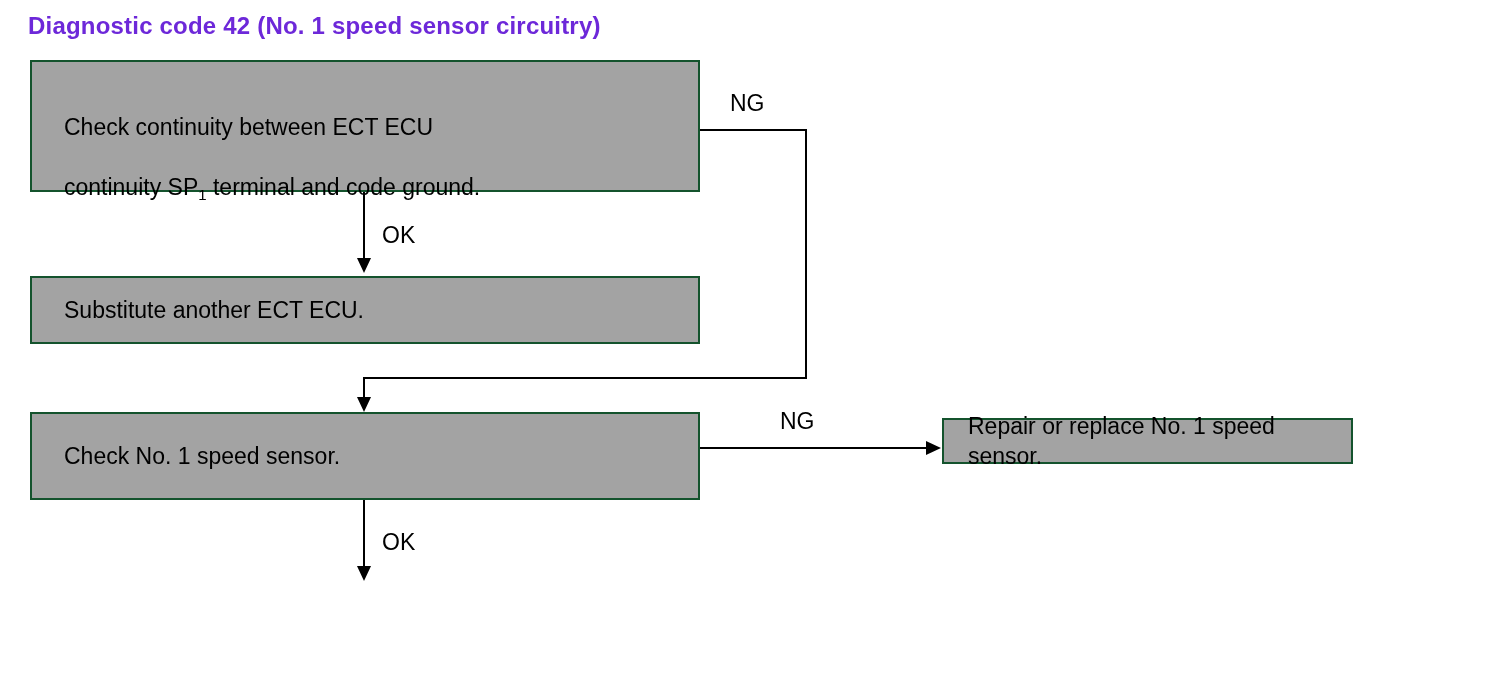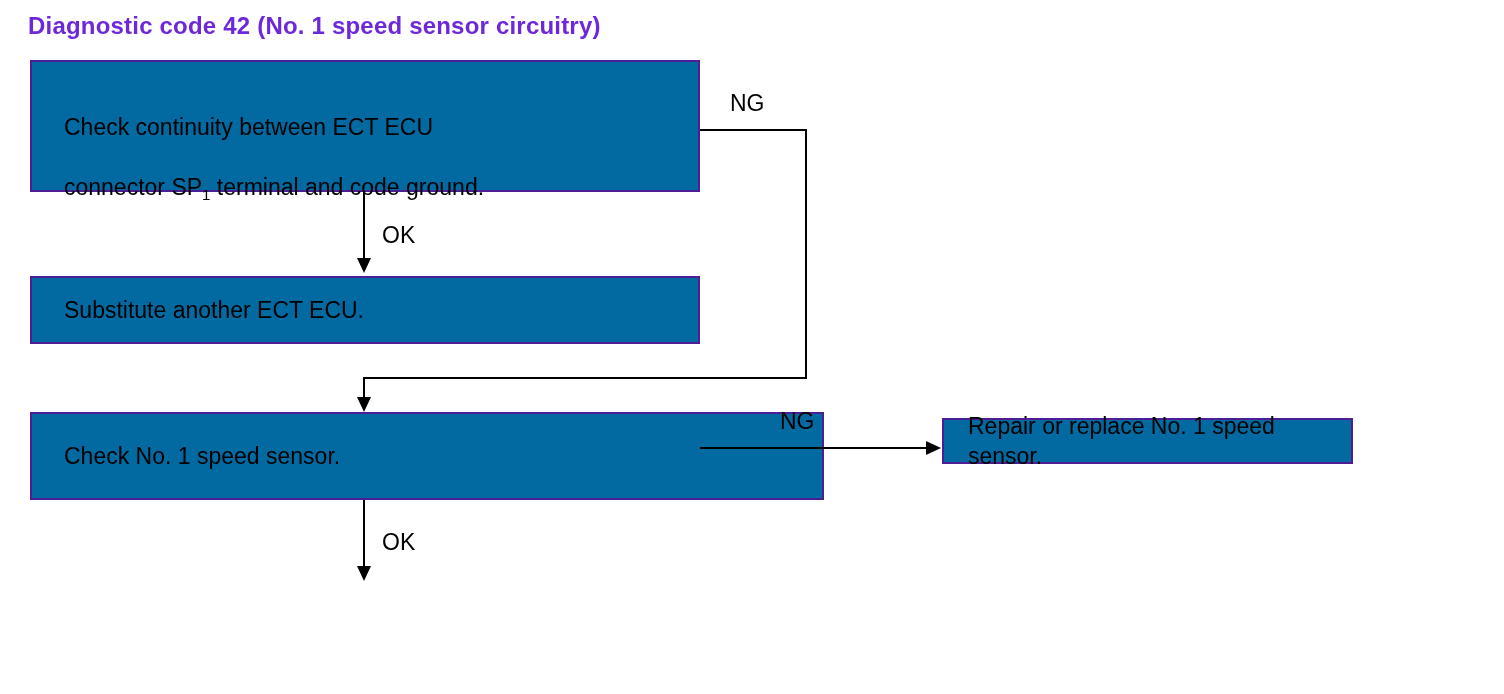--- a/index.html
+++ b/index.html
@@ -25,22 +25,22 @@
     font-weight: bold;
     letter-spacing: 0.2px;
     color: #6d28d9;
     white-space: nowrap;
   }
 
   
   .node {
     position: absolute;
     box-sizing: border-box;
-    border: 2px solid #4c1d95;
-    background: #0369a1;
+    border: 2px solid #14532d;
+    background: #a3a3a3;
     color: #000000;
   }
   .node-text {
     position: absolute;
     left: 32px;
     font-size: 23px;
     line-height: 30px;
     color: #000000;
     white-space: pre-line;
   }
@@ -95,40 +95,40 @@
 </head>
 <body>
 
 <div id="canvas">
 
   <div class="chart-title">Diagnostic code 42 (No. 1 speed sensor circuitry)</div>
 
   <div class="node" style="left:30px; top:60px; width:670px; height:132px;">
     <div class="node-text topal">
       <span>Check continuity between ECT ECU</span><br>
-      <span>connector SP</span><sub>1</sub><span> terminal and code ground.</span>
+      <span>continuity SP</span><sub>1</sub><span> terminal and code ground.</span>
     </div>
   </div>
 
   <div class="line-h" style="left:700px; top:129px; width:107px;"></div>
   <div class="line-v" style="left:805px; top:129px; height:250px;"></div>
   <div class="line-h" style="left:364px; top:377px; width:443px;"></div>
   <div class="line-v" style="left:363px; top:377px; height:22px;"></div>
   <div class="arrow-down" style="left:357px; top:397px;"></div>
   <div class="edge-label" style="left:730px; top:90px;">NG</div>
 
   <div class="line-v" style="left:363px; top:192px; height:68px;"></div>
   <div class="arrow-down" style="left:357px; top:258px;"></div>
   <div class="edge-label" style="left:382px; top:222px;">OK</div>
 
   <div class="node" style="left:30px; top:276px; width:670px; height:68px;">
     <div class="node-text midal">Substitute another ECT ECU.</div>
   </div>
 
-  <div class="node" style="left:30px; top:412px; width:794px; height:88px;">
+  <div class="node" style="left:30px; top:412px; width:670px; height:88px;">
     <div class="node-text midal">Check No. 1 speed sensor.</div>
   </div>
 
   <div class="line-h" style="left:700px; top:447px; width:228px;"></div>
   <div class="arrow-right" style="left:926px; top:441px;"></div>
   <div class="edge-label" style="left:780px; top:408px;">NG</div>
 
   <div class="node" style="left:942px; top:418px; width:411px; height:46px;">
     <div class="node-text midal" style="left:24px;">Repair or replace No. 1 speed sensor.</div>
   </div>

